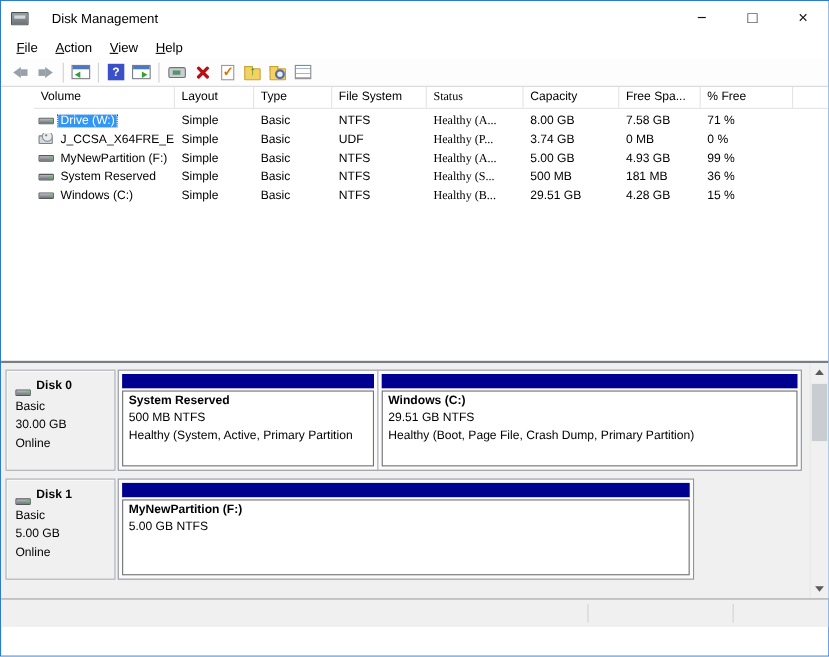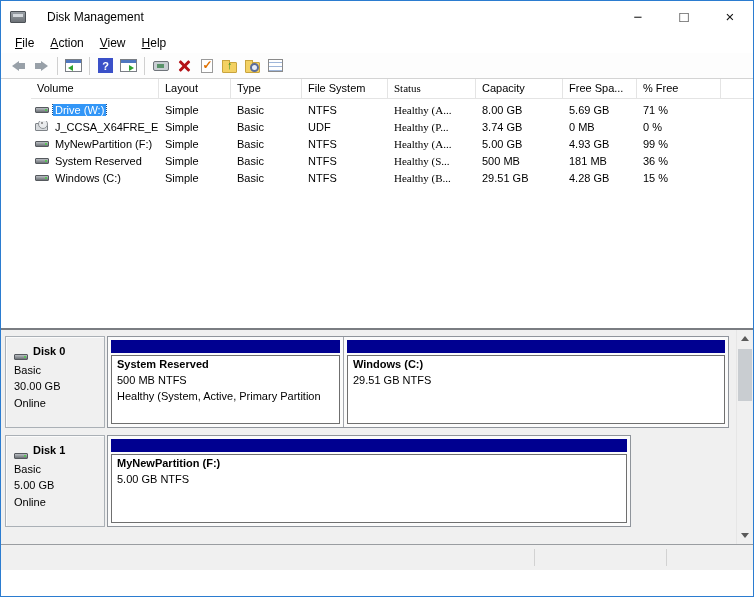--- a/index.html
+++ b/index.html
@@ -214,21 +214,21 @@
     <div class="vrow">
       <div class="vcell name col-volume">
         <span class="vdrive-ic"></span>
         <span class="vname-text selected">Drive (W:)</span>
       </div>
       <div class="vcell col-layout">Simple</div>
       <div class="vcell col-type">Basic</div>
       <div class="vcell col-fs">NTFS</div>
       <div class="vcell col-status">Healthy (A...</div>
       <div class="vcell col-capacity">8.00 GB</div>
-      <div class="vcell col-free">5.69 GB</div>
+      <div class="vcell col-free">7.58 GB</div>
       <div class="vcell col-pct">71 %</div>
     </div>
 
     <div class="vrow">
       <div class="vcell name col-volume">
         <span class="cdrom-ic"></span>
         <span class="vname-text">J_CCSA_X64FRE_E...</span>
       </div>
       <div class="vcell col-layout">Simple</div>
       <div class="vcell col-type">Basic</div>
@@ -302,20 +302,21 @@
               <div class="part-name">System Reserved</div>
               <div>500 MB NTFS</div>
               <div>Healthy (System, Active, Primary Partition</div>
             </div>
           </div>
           <div class="part-cell c-grow">
             <div class="part-bar"></div>
             <div class="part-body">
               <div class="part-name">Windows  (C:)</div>
               <div>29.51 GB NTFS</div>
+              <div>Healthy (Boot, Page File, Crash Dump, Primary Partition)</div>
             </div>
           </div>
         </div>
       </div>
 
       <div class="disk-row">
         <div class="disk-head">
           <div class="disk-title">
             <span class="vdrive-ic"></span>
             <span>Disk 1</span>

